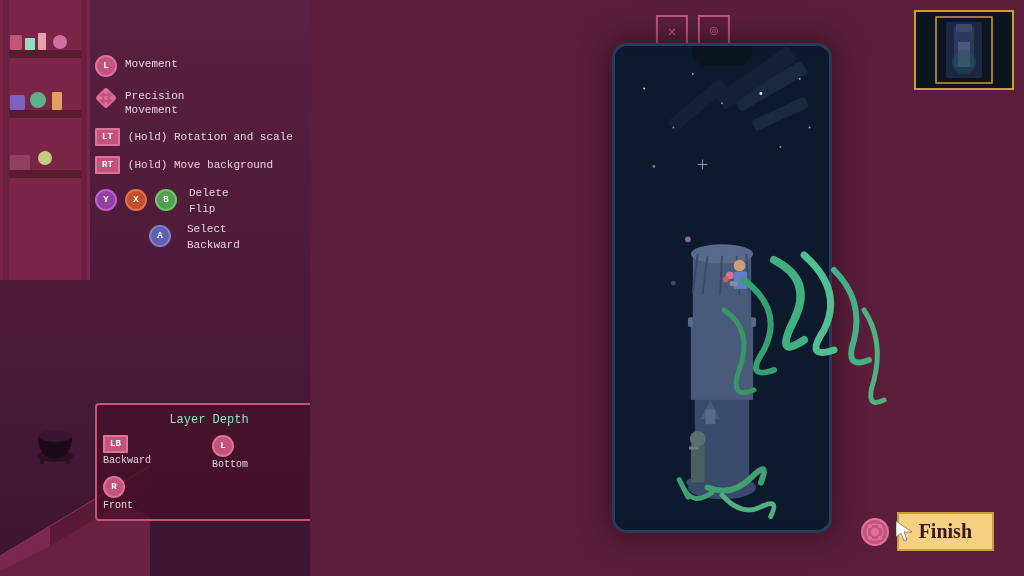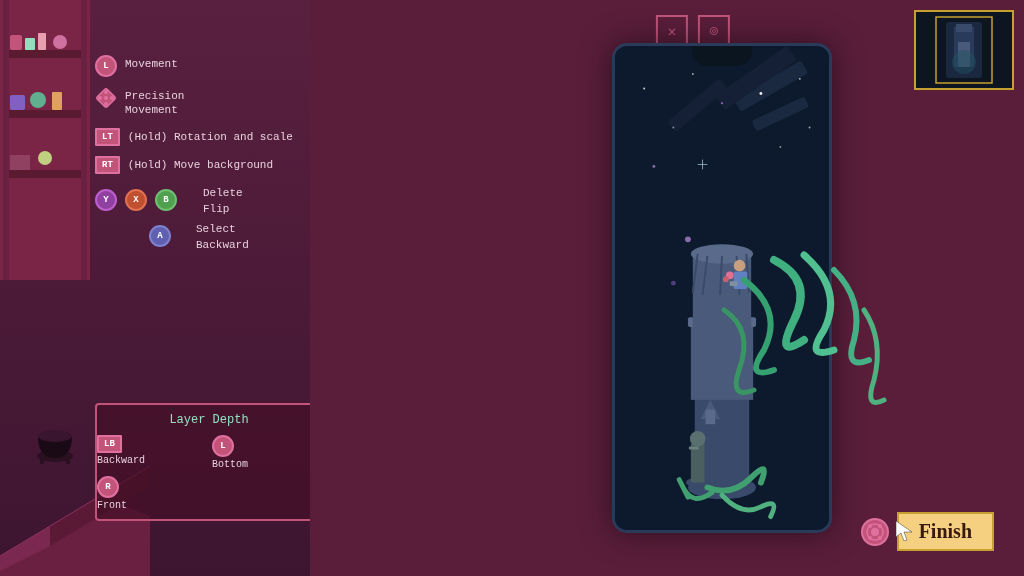--- a/index.html
+++ b/index.html
@@ -83,21 +83,21 @@
     }
 
     
     .layer-depth-box {
       position: absolute;
       left: 95px;
       bottom: 55px;
       width: 228px;
       border: 2px solid #c2547a;
       border-radius: 4px;
-      padding: 8px 0;
+      padding: 8px 6px;
       background: rgba(70, 15, 40, 0.7);
     }
 
     .layer-depth-title {
       text-align: center;
       font-size: 12px;
       color: #90e0c0;
       margin-bottom: 8px;
       font-family: 'Courier New', monospace;
     }
@@ -344,28 +344,28 @@
     <div class="control-item">
       <div class="btn-pill">RT</div>
       <div class="control-label">(Hold) Move background</div>
     </div>
 
     <div style="margin-top:4px;">
       <div class="inline-btn-row" style="margin-bottom:4px;">
         <div class="btn-circle" style="background:#9040a0;border-color:#c060d0;">Y</div>
         <div class="btn-circle" style="background:#c05030;border-color:#e07050;margin-left:2px;">X</div>
         <div class="btn-circle" style="background:#50a050;border-color:#70c070;margin-left:2px;">B</div>
-        <div style="margin-left:20px;">
+        <div style="margin-left:6px;">
           <div class="control-label">Delete</div>
           <div class="control-label">Flip</div>
         </div>
       </div>
       <div class="inline-btn-row" style="margin-left:52px;">
         <div class="btn-circle" style="background:#6060b0;border-color:#8080d0;margin-left:2px;">A</div>
-        <div style="margin-left:19px;">
+        <div style="margin-left:10px;">
           <div class="control-label">Select</div>
           <div class="control-label">Backward</div>
         </div>
       </div>
     </div>
 
   </div>
 
   <div class="layer-depth-box">
     <div class="layer-depth-title">Layer Depth</div>

